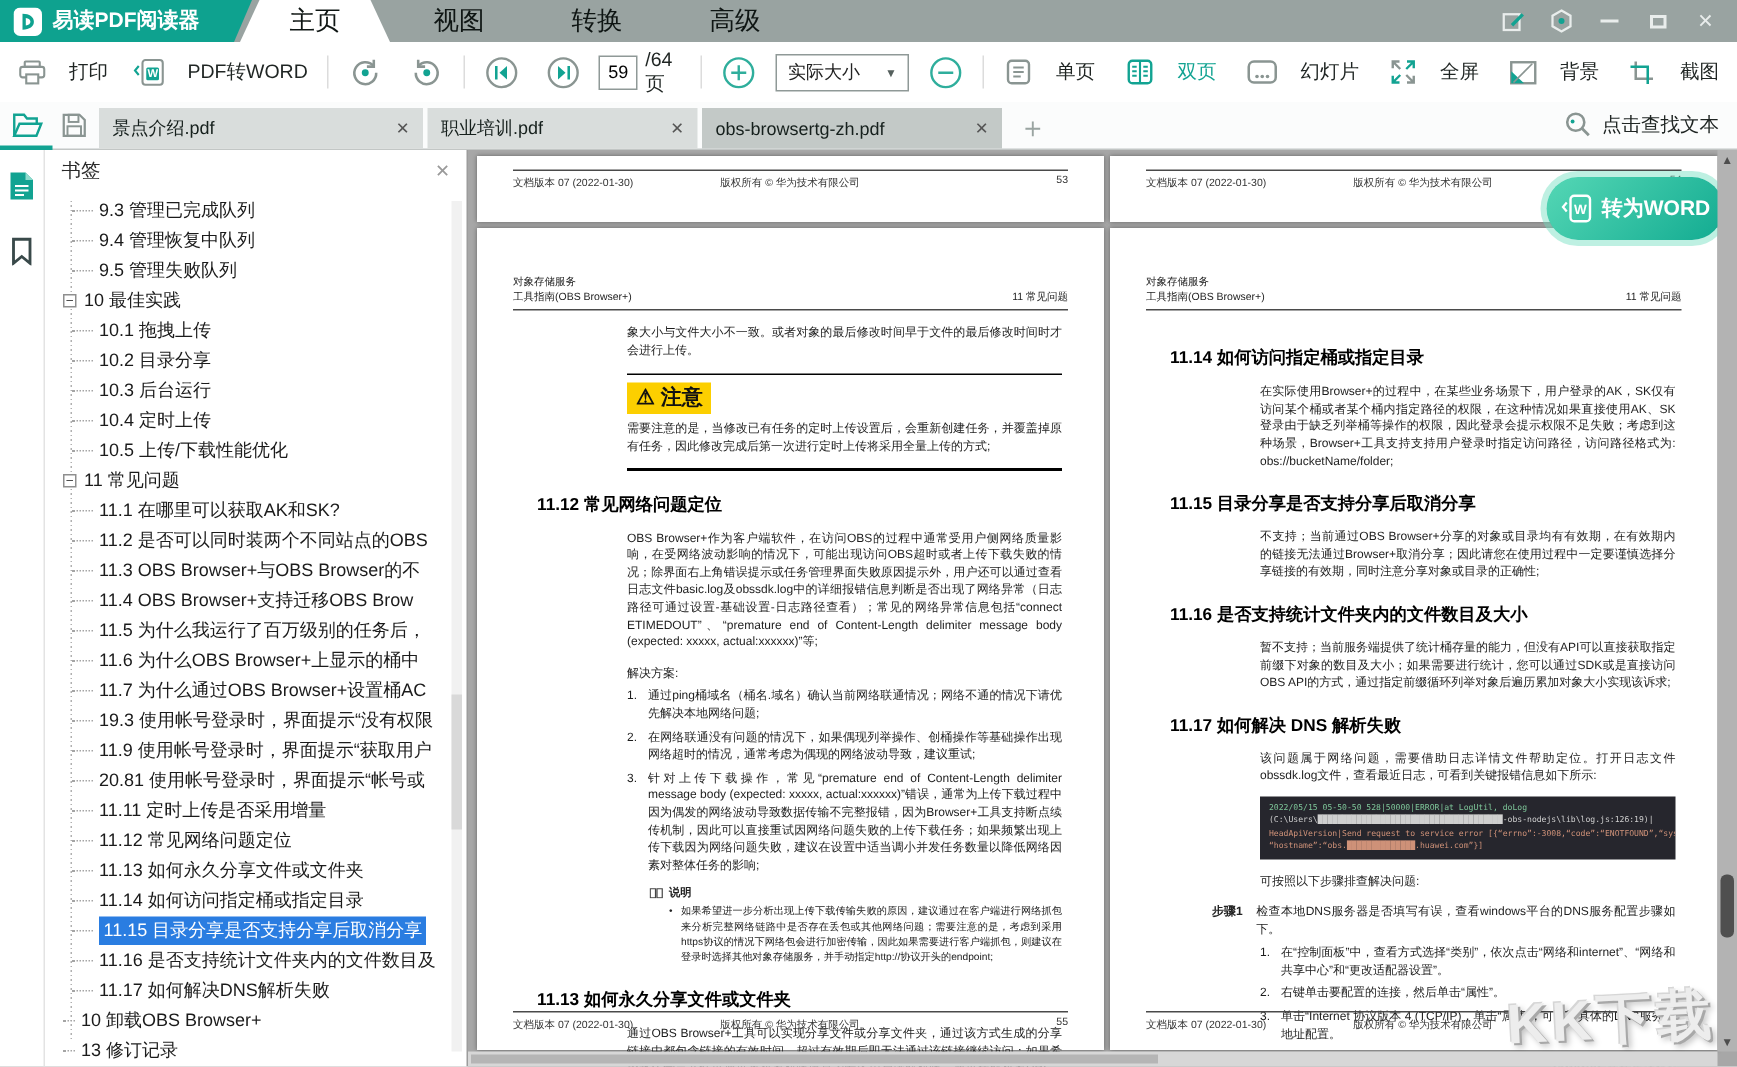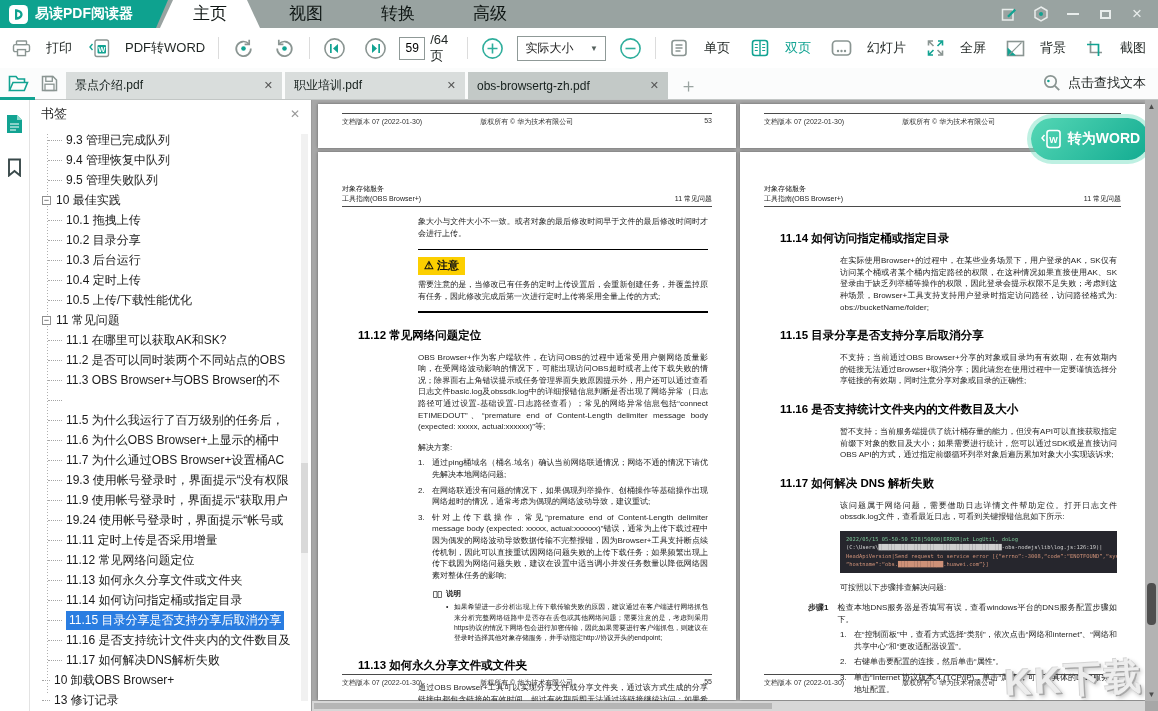--- a/index.html
+++ b/index.html
@@ -64,21 +64,21 @@
   .page-right{left:428px;top:52px;width:405px;height:548px}
   .pfooter{margin:0 24px;border-top:1px solid #4a4a4a;padding-top:3px;display:flex;font-size:7px;color:#333}
   .prev-left .pfooter,.prev-right .pfooter{margin-top:9px}
   .pfooter .mid{margin-left:58px}
   .pfooter .pg{margin-left:auto}
   .ph{margin:32px 24px 0;font-size:7px;color:#222;border-bottom:1px solid #4a4a4a;padding-bottom:2px;display:flex;justify-content:space-between;align-items:flex-end;line-height:1.45}
   .pbody{font-size:8px;line-height:1.45;text-align:justify;color:#1d1d1d}
   .ind{margin:9px 28px 0 100px}
   .phead{margin:15px 28px 0 40px;font-size:11.5px;font-weight:bold;color:#000}
   .notice{margin:10px 28px 0 100px;border-top:1px solid #000;border-bottom:2px solid #000;padding:5px 0 8px}
-  .notice-badge{display:inline-block;background:#fccf00;color:#111;font-weight:bold;font-size:11px;padding:1px 6px 2px}
+  .notice-badge{display:inline-block;background:#fccf00;color:#111;font-weight:bold;font-size:14px;padding:1px 6px 2px}
   .notice p{margin-top:4px}
   .li{display:flex;margin:4px 28px 0 100px}
   .li .num{flex:none;width:14px}
   .note-head{display:flex;align-items:center;gap:4px;font-size:7.5px;font-weight:bold;color:#222;margin:8px 28px 0 115px}
   .bullet{display:flex;margin:3px 28px 0 128px;font-size:6.8px;line-height:1.5;text-align:justify}
   .bullet .b{flex:none;width:8px}
   .codeblock{margin:8px 28px 0 100px;background:#26262d;padding:4px 6px;font-family:"DejaVu Sans Mono",monospace;font-size:5.4px;line-height:1.55;overflow:hidden;white-space:nowrap}
   .cl-g{color:#7ec699}.cl-w{color:#cfcfcf}.cl-o{color:#ce9178}
   .step{display:flex;gap:9px;margin:9px 28px 0 68px;font-size:8px;line-height:1.45;text-align:justify}
   .step .slabel{flex:none;font-weight:bold}
@@ -361,20 +361,21 @@
       <div class="bm-item lvl2">
           <span class="conn"></span>
           <span class="label">11.2 是否可以同时装两个不同站点的OBS</span>
         </div>
       <div class="bm-item lvl2">
           <span class="conn"></span>
           <span class="label">11.3 OBS Browser+与OBS Browser的不</span>
         </div>
       <div class="bm-item lvl2">
           <span class="conn"></span>
+          <span class="label">11.4 OBS Browser+支持迁移OBS Brow</span>
         </div>
       <div class="bm-item lvl2">
           <span class="conn"></span>
           <span class="label">11.5 为什么我运行了百万级别的任务后，</span>
         </div>
       <div class="bm-item lvl2">
           <span class="conn"></span>
           <span class="label">11.6 为什么OBS Browser+上显示的桶中</span>
         </div>
       <div class="bm-item lvl2">
@@ -384,21 +385,21 @@
       <div class="bm-item lvl2">
           <span class="conn"></span>
           <span class="label">19.3 使用帐号登录时，界面提示“没有权限</span>
         </div>
       <div class="bm-item lvl2">
           <span class="conn"></span>
           <span class="label">11.9 使用帐号登录时，界面提示“获取用户</span>
         </div>
       <div class="bm-item lvl2">
           <span class="conn"></span>
-          <span class="label">19.24 使用帐号登录时，界面提示“帐号或</span>
+          <span class="label">20.81 使用帐号登录时，界面提示“帐号或</span>
         </div>
       <div class="bm-item lvl2">
           <span class="conn"></span>
           <span class="label">11.11 定时上传是否采用增量</span>
         </div>
       <div class="bm-item lvl2">
           <span class="conn"></span>
           <span class="label">11.12 常见网络问题定位</span>
         </div>
       <div class="bm-item lvl2">

